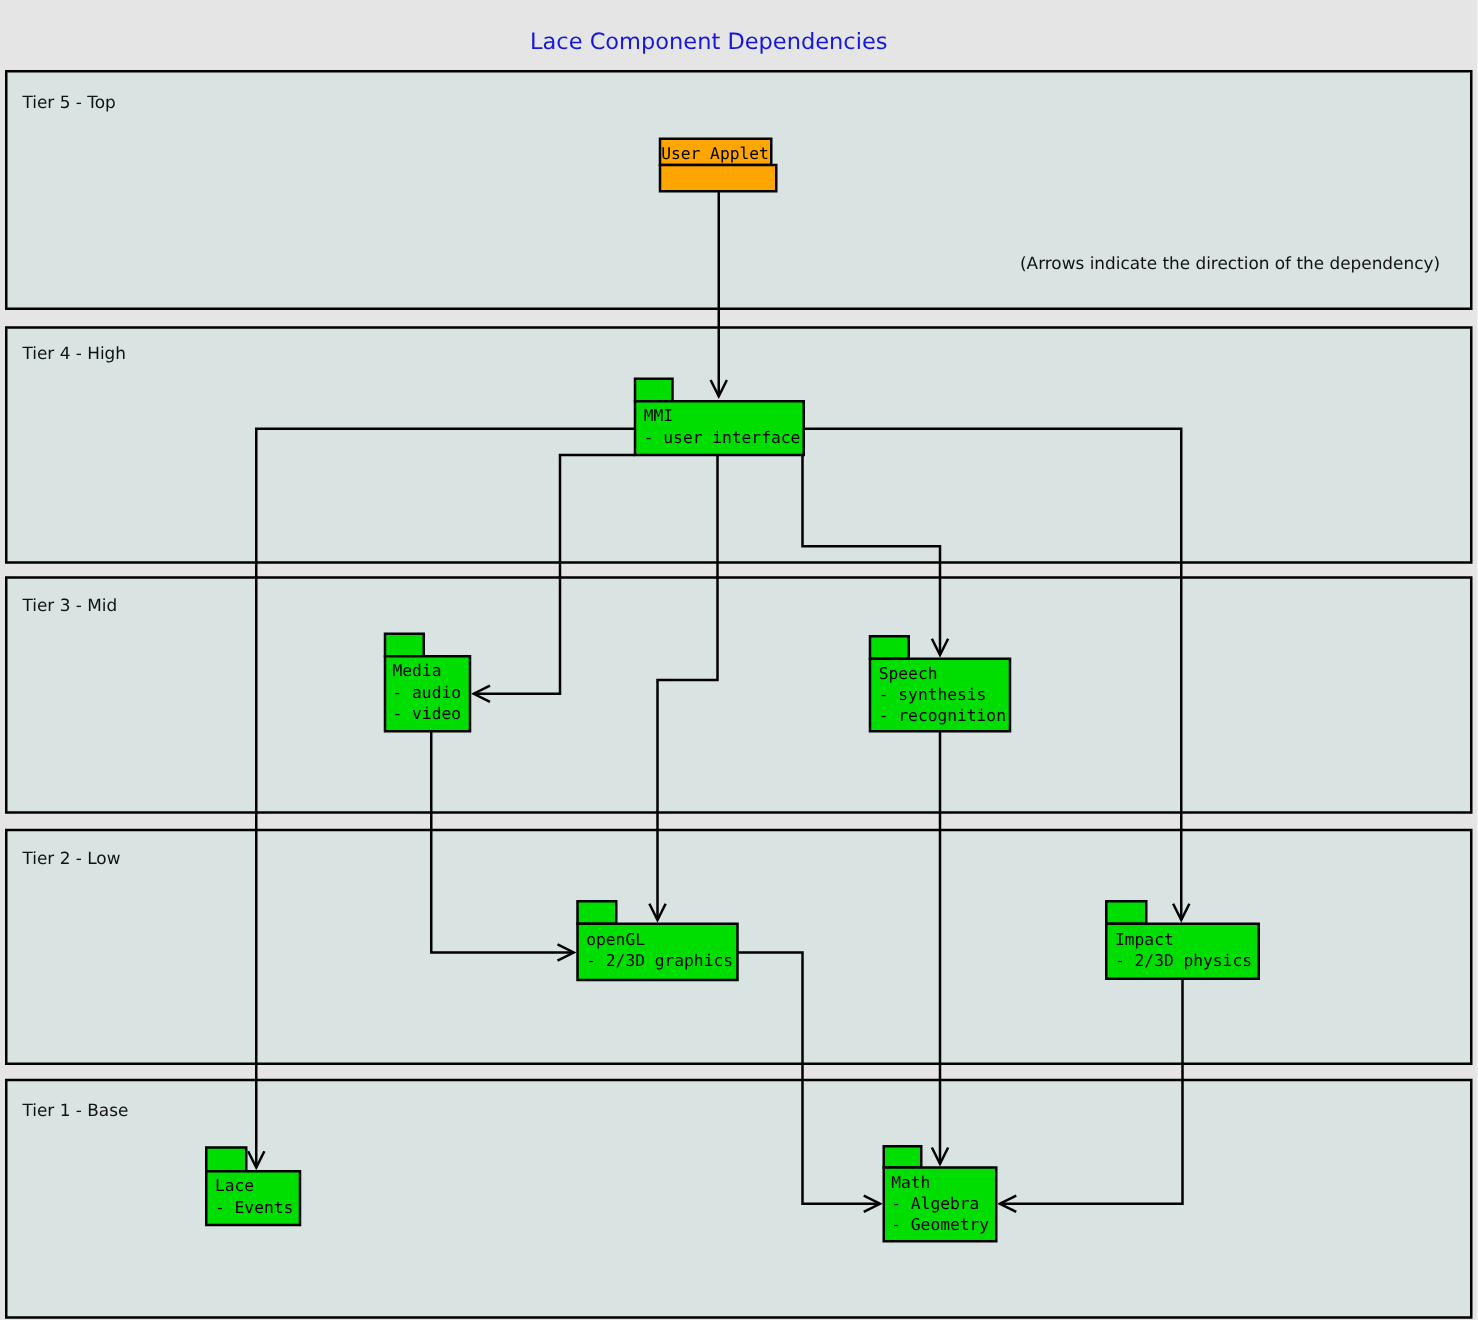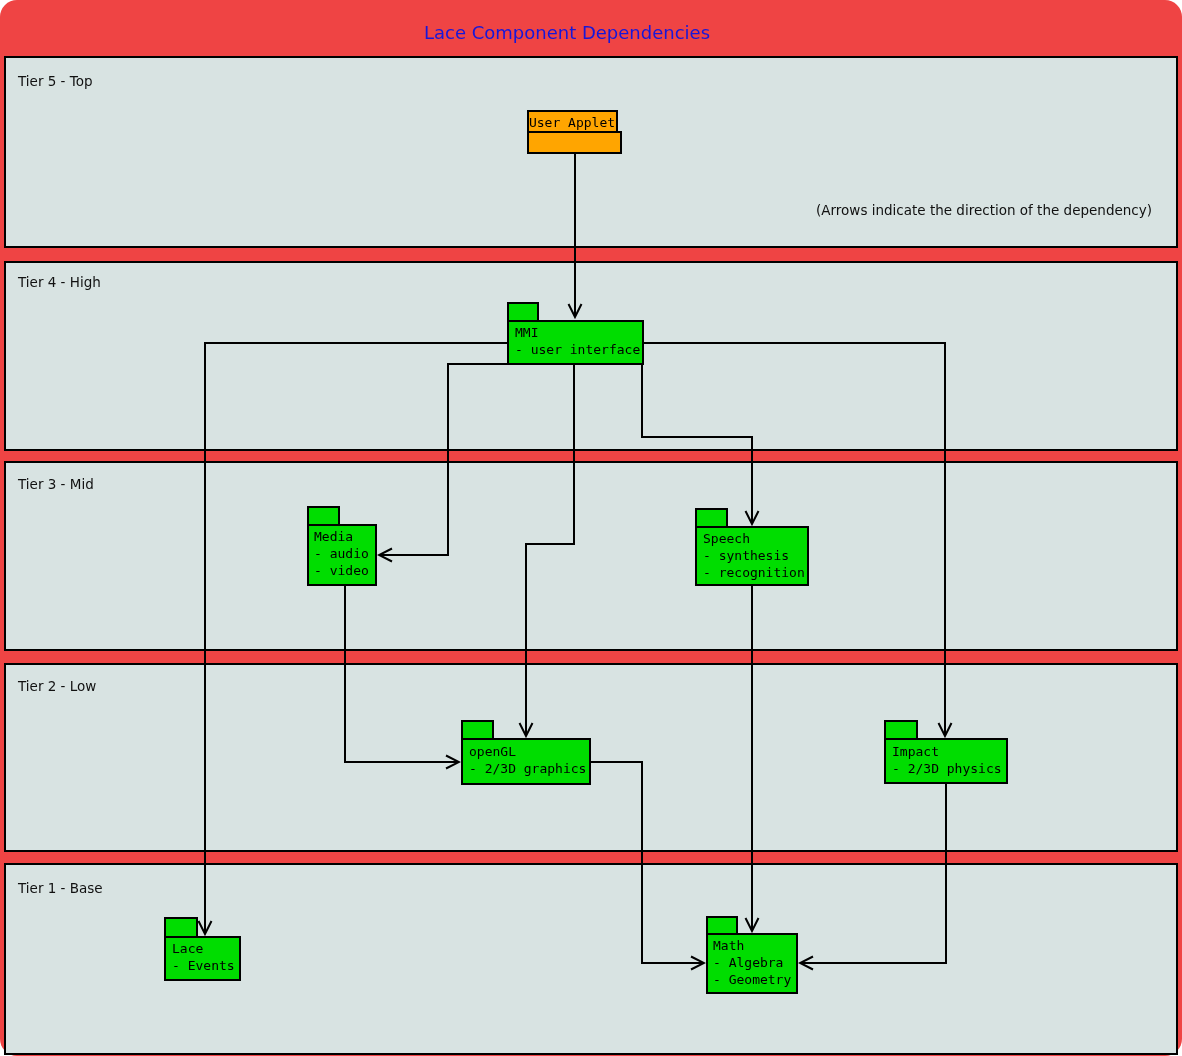--- a/index.html
+++ b/index.html
@@ -1,17 +1,17 @@
 <!DOCTYPE html>
 <html><head>
 <meta charset="utf-8">
 <style>
   html,body{margin:0;padding:0;background:#ffffff;}
-  .stage{position:relative;width:1182px;height:1056px;background:#ef4444;
-         font-family:"DejaVu Sans", sans-serif;border-radius:17px;}
+  .stage{position:relative;width:1182px;height:1056px;background:#e5e5e5;
+         font-family:"DejaVu Sans", sans-serif;}
   svg{position:absolute;left:0;top:0;}
   .tier-rect{stroke:#000;stroke-width:2;}
   .tier-label{font-family:"DejaVu Sans", sans-serif;font-size:13.5px;fill:#111;}
   .note{font-family:"DejaVu Sans", sans-serif;font-size:13.5px;fill:#111;}
   .title-text{font-family:"DejaVu Sans", sans-serif;font-size:18px;}
   .pkg{stroke:#000;stroke-width:2;}
   .pkg-text{font-family:"DejaVu Sans Mono", monospace;font-size:13px;fill:#000;}
   .edge{fill:none;stroke:#000;stroke-width:2;}
 </style>
 </head>

